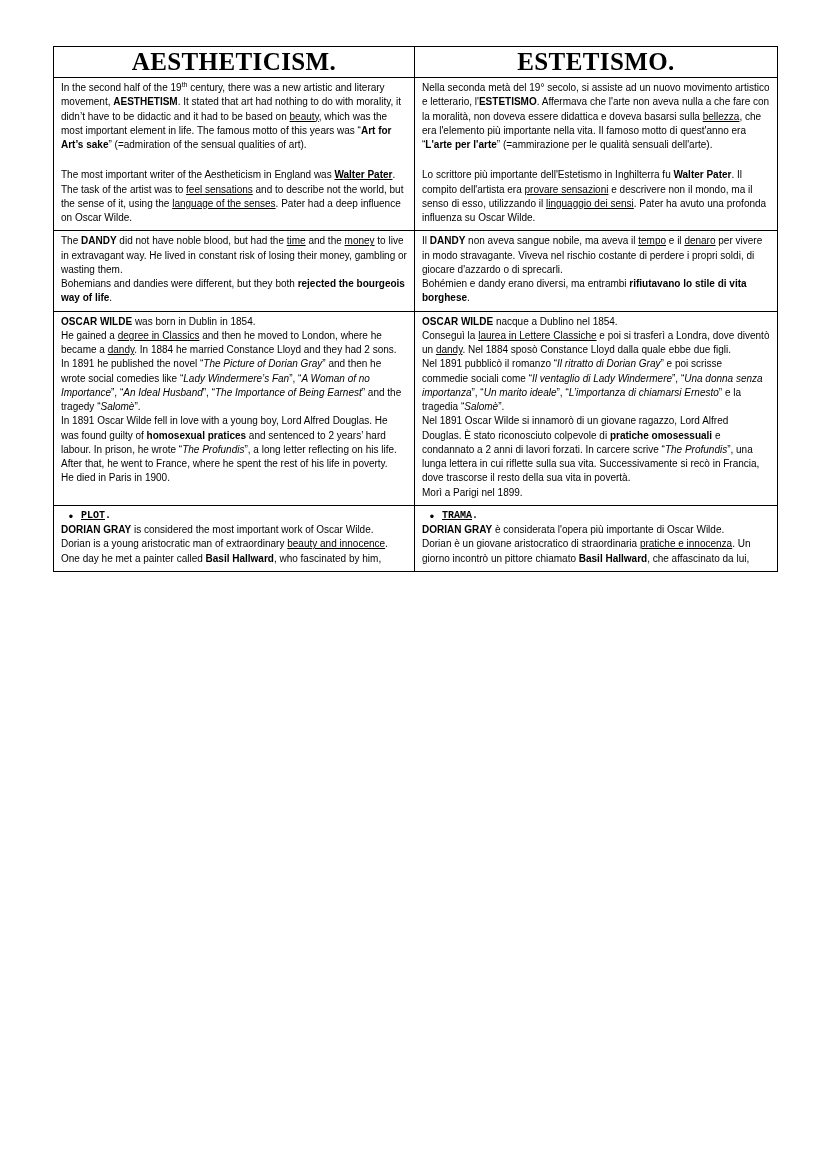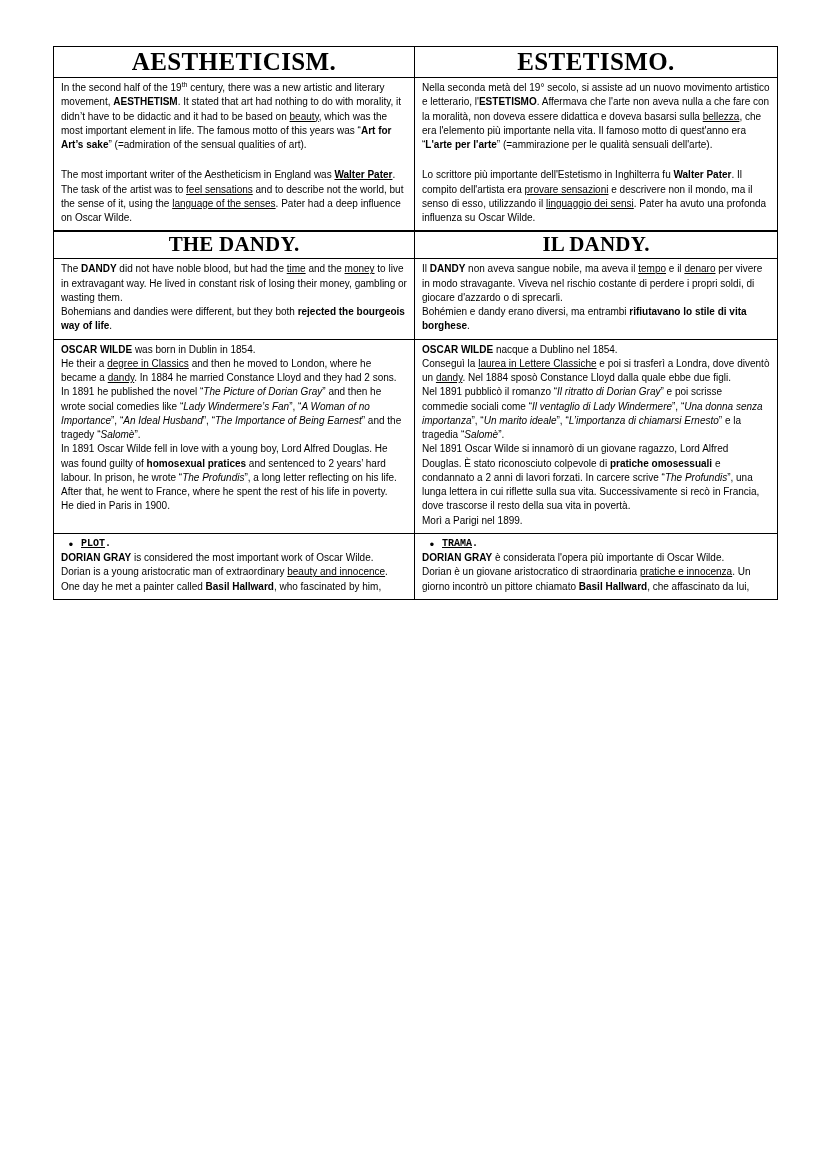--- a/index.html
+++ b/index.html
@@ -135,43 +135,35 @@
           <td class="body">
             <p><span>In the second half of the 19</span><sup>th</sup><span> century, there was a new artistic and literary movement, </span><b>AESTHETISM</b><span>. It stated that art had nothing to do with morality, it didn’t have to be didactic and it had to be based on </span><u>beauty</u><span>, which was the most important element in life. The famous motto of this years was “</span><b>Art for Art’s sake</b><span>” (=admiration of the sensual qualities of art).</span></p>
             <p class="gap"><span>The most important writer of the Aestheticism in England was </span><span class="bu">Walter Pater</span><span>. The task of the artist was to </span><u>feel sensations</u><span> and to describe not the world, but the sense of it, using the </span><u>language of the senses</u><span>. Pater had a deep influence on Oscar Wilde.</span></p>
           </td>
           <td class="body">
             <p><span>Nella seconda metà del 19° secolo, si assiste ad un nuovo movimento artistico e letterario, l'</span><b>ESTETISMO</b><span>. Affermava che l'arte non aveva nulla a che fare con la moralità, non doveva essere didattica e doveva basarsi sulla </span><u>bellezza</u><span>, che era l'elemento più importante nella vita. Il famoso motto di quest'anno era “</span><b>L'arte per l'arte</b><span>” (=ammirazione per le qualità sensuali dell'arte).</span></p>
             <p class="gap"><span>Lo scrittore più importante dell'Estetismo in Inghilterra fu </span><b>Walter Pater</b><span>. Il compito dell'artista era </span><u>provare sensazioni</u><span> e descrivere non il mondo, ma il senso di esso, utilizzando il </span><u>linguaggio dei sensi</u><span>. Pater ha avuto una profonda influenza su Oscar Wilde.</span></p>
           </td>
         </tr>
 
-        <tr class="sep">
-          <td class="hdr">
-            <span class="t-mid">THE DANDY.</span>
-          </td>
-          <td class="hdr">
-            <span class="t-mid">IL DANDY.</span>
-          </td>
-        </tr>
         <tr>
           <td class="body">
             <p><span>The </span><b>DANDY</b><span> did not have noble blood, but had the </span><u>time</u><span> and the </span><u>money</u><span> to live in extravagant way. He lived in constant risk of losing their money, gambling or wasting them.</span></p>
             <p><span>Bohemians and dandies were different, but they both </span><b>rejected the bourgeois way of life</b><span>.</span></p>
           </td>
           <td class="body">
             <p><span>Il </span><b>DANDY</b><span> non aveva sangue nobile, ma aveva il </span><u>tempo</u><span> e il </span><u>denaro</u><span> per vivere in modo stravagante. Viveva nel rischio costante di perdere i propri soldi, di giocare d'azzardo o di sprecarli.</span></p>
             <p><span>Bohémien e dandy erano diversi, ma entrambi </span><b>rifiutavano lo stile di vita borghese</b><span>.</span></p>
           </td>
         </tr>
 
         <tr>
           <td class="body">
             <p><b>OSCAR WILDE</b><span> was born in Dublin in 1854.</span></p>
-            <p><span>He their a </span><u>degree in Classics</u><span> and then he moved to London, where he became a </span><u>dandy</u><span>. In 1884 he married Constance Lloyd and they had 2 sons.</span></p>
+            <p><span>He gained a </span><u>degree in Classics</u><span> and then he moved to London, where he became a </span><u>dandy</u><span>. In 1884 he married Constance Lloyd and they had 2 sons.</span></p>
             <p><span>In 1891 he published the novel “</span><i>The Picture of Dorian Gray</i><span>” and then he wrote social comedies like “</span><i>Lady Windermere’s Fan</i><span>”, “</span><i>A Woman of no Importance</i><span>”, “</span><i>An Ideal Husband</i><span>”, “</span><i>The Importance of Being Earnest</i><span>” and the tragedy “</span><i>Salomè</i><span>”.</span></p>
             <p><span>In 1891 Oscar Wilde fell in love with a young boy, Lord Alfred Douglas. He was found guilty of </span><b>homosexual pratices</b><span> and sentenced to 2 years’ hard labour. In prison, he wrote “</span><i>The Profundis</i><span>”, a long letter reflecting on his life. After that, he went to France, where he spent the rest of his life in poverty.</span></p>
             <p>He died in Paris in 1900.</p>
           </td>
           <td class="body">
             <p><b>OSCAR WILDE</b><span> nacque a Dublino nel 1854.</span></p>
             <p><span>Conseguì la </span><u>laurea in Lettere Classiche</u><span> e poi si trasferì a Londra, dove diventò un </span><u>dandy</u><span>. Nel 1884 sposò Constance Lloyd dalla quale ebbe due figli.</span></p>
             <p><span>Nel 1891 pubblicò il romanzo “</span><i>Il ritratto di Dorian Gray</i><span>” e poi scrisse commedie sociali come “</span><i>Il ventaglio di Lady Windermere</i><span>”, “</span><i>Una donna senza importanza</i><span>”, “</span><i>Un marito ideale</i><span>”, “</span><i>L’importanza di chiamarsi Ernesto</i><span>” e la tragedia “</span><i>Salomè</i><span>”.</span></p>
             <p><span>Nel 1891 Oscar Wilde si innamorò di un giovane ragazzo, Lord Alfred Douglas. È stato riconosciuto colpevole di </span><b>pratiche omosessuali</b><span> e condannato a 2 anni di lavori forzati. In carcere scrive “</span><i>The Profundis</i><span>”, una lunga lettera in cui riflette sulla sua vita. Successivamente si recò in Francia, dove trascorse il resto della sua vita in povertà.</span></p>
             <p>Morì a Parigi nel 1899.</p>

